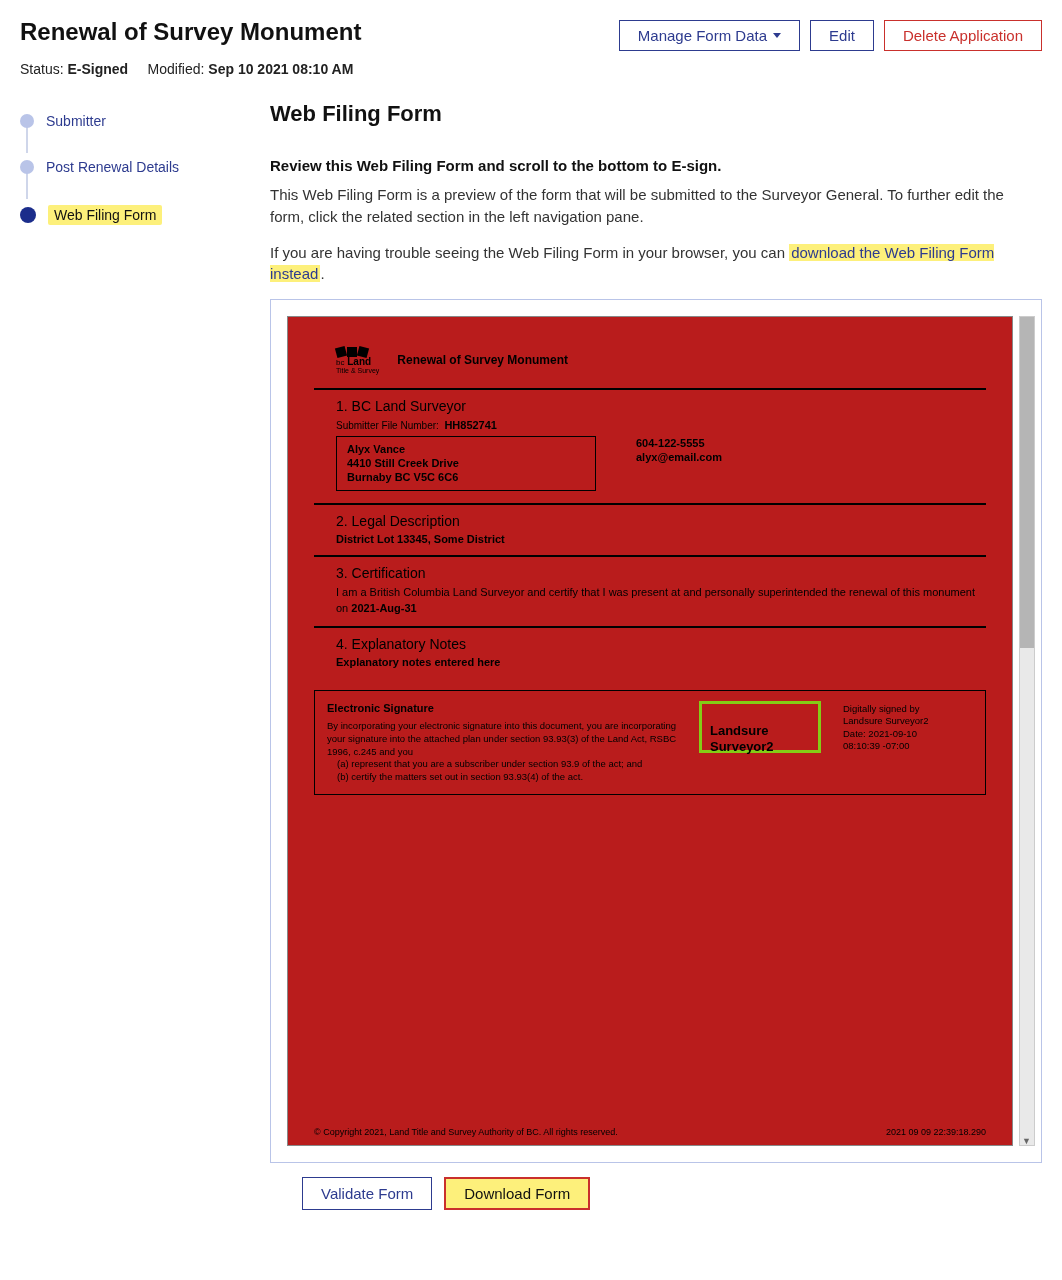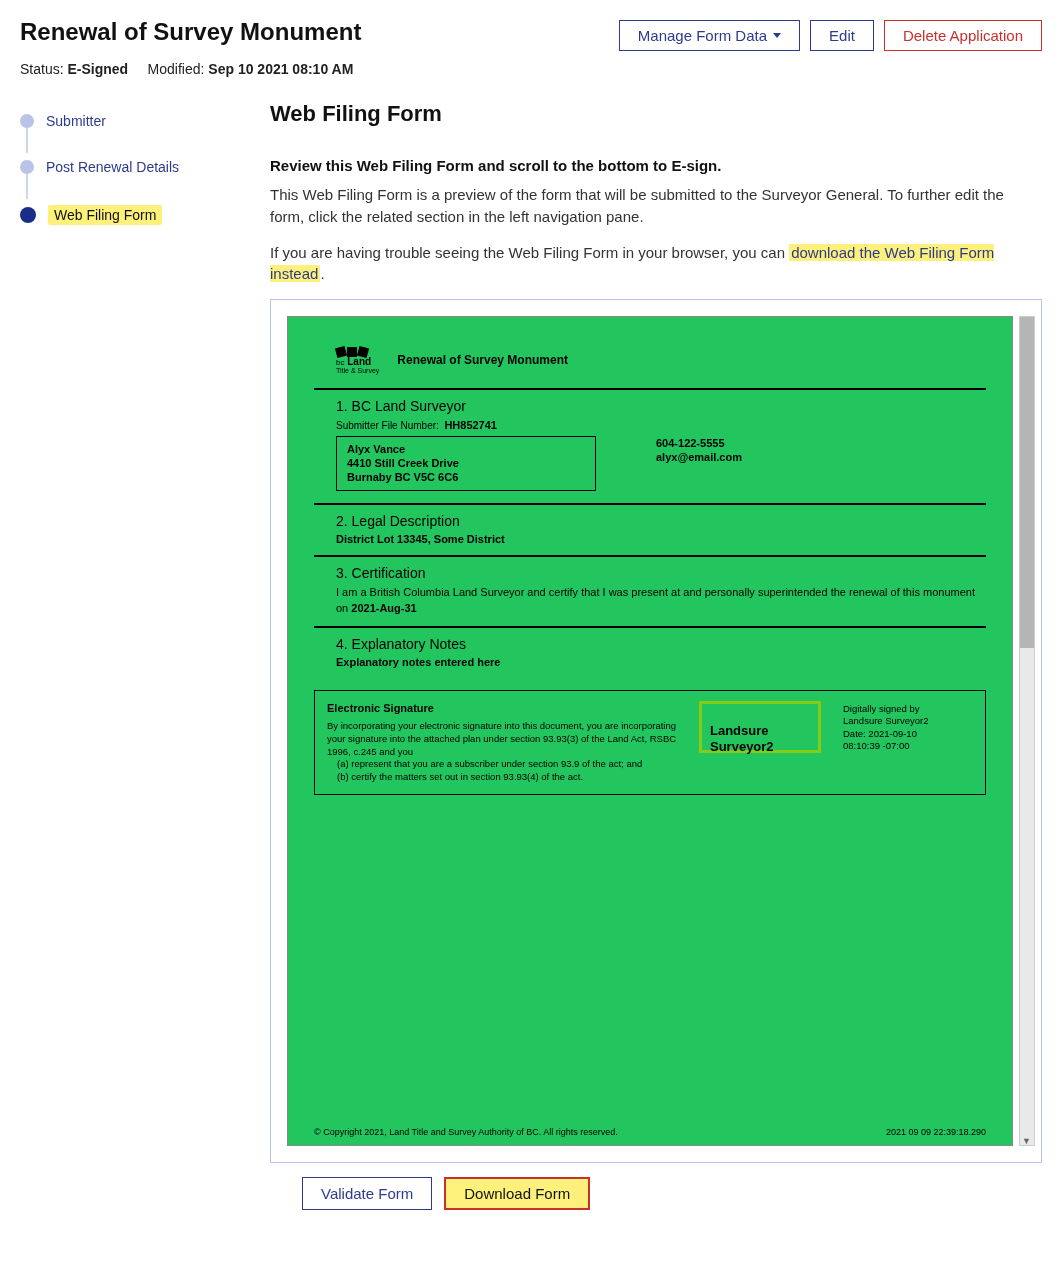--- a/index.html
+++ b/index.html
@@ -51,21 +51,21 @@
 
   .pdf-frame { border: 1px solid #b9c4e8; margin-top: 10px; padding: 16px 6px 16px 16px; display:flex; gap:6px; }
   .pdf-scroll { width:16px; background:#e9e9e9; position:relative; border:1px solid #ccc;}
   .pdf-thumb { position:absolute; left:0; right:0; top:0; height:40%; background:#b5b5b5;}
   .pdf-scroll::before{content:'▲'; position:absolute; top:-2px; left:2px; font-size:9px; color:#666;}
   .pdf-scroll::after{content:'▼'; position:absolute; bottom:-1px; left:2px; font-size:9px; color:#666;}
 
   .pdf-page {
     flex:1;
     border: 1px solid #888;
-    background: #22c55e;
+    background: #b91c1c;
     padding: 28px 26px 20px 26px;
     min-height: 830px;
     position:relative;
     font-family: Arial, sans-serif;
     font-size: 11px;
     color:#000;
   }
   .pdf-header { display:flex; align-items:center; gap:18px; margin-left:22px; margin-bottom:14px;}
   .logo { display:flex; flex-direction:column; align-items:flex-start; line-height:1; }
   .logo-shapes { display:flex; gap:1px; transform: translateY(2px);}
@@ -75,21 +75,21 @@
   .logo-text1{font-size:10px; font-weight:700; margin-top:2px;}
   .logo-text1 small{font-weight:400; font-size:8px;}
   .logo-text2{font-size:7px;}
   .pdf-title { font-size:12px; font-weight:700; }
 
   .hr { border-top:2px solid #000; margin:4px 0;}
   .sec-label{font-size:14px; margin:8px 0 4px 22px;}
   .sec-content{margin-left:22px; font-size:11px;}
   .fnum{ margin:5px 0; font-size:10px;}
   .fnum b{font-weight:700; font-size:11px;}
-  .surveyor-row{display:flex; gap:60px; margin-top:4px;}
+  .surveyor-row{display:flex; gap:40px; margin-top:4px;}
   .surveyor-box{border:1px solid #000; padding:6px 10px; width:260px; font-size:11px; line-height:1.25; font-weight:700;}
   .surveyor-side{font-size:11px; line-height:1.3; font-weight:700;}
   .legal{font-weight:700; font-size:11px;}
   .cert{font-size:11px; line-height:1.4;}
   .expl{font-weight:700; font-size:11px;}
 
   .sig-box{border:1px solid #000; margin:22px 0 0 0; padding:10px 12px; display:flex; gap:22px;}
   .sig-left{flex:1; font-size:9.5px; line-height:1.35;}
   .sig-left b{font-size:11px; font-weight:700; display:block; margin-bottom:4px;}
   .sig-ol{ list-style:none; padding-left:10px;}

